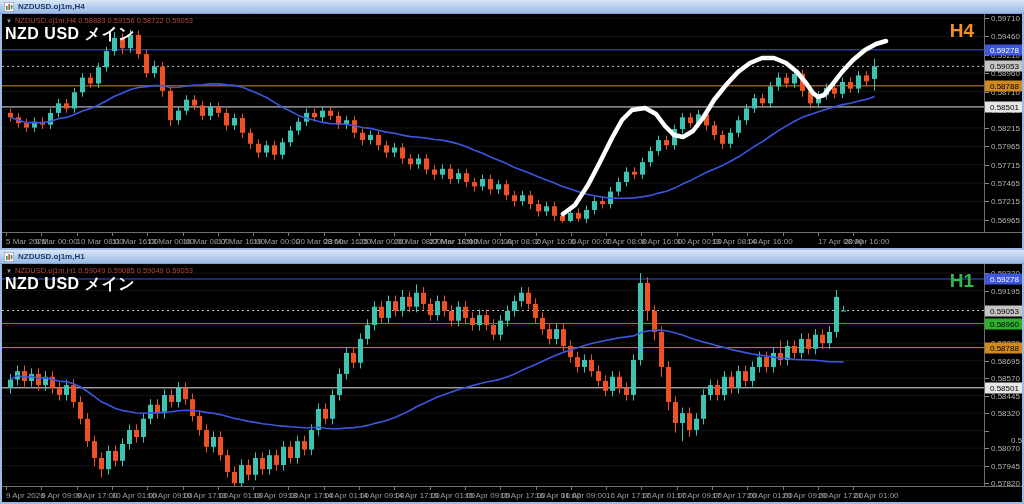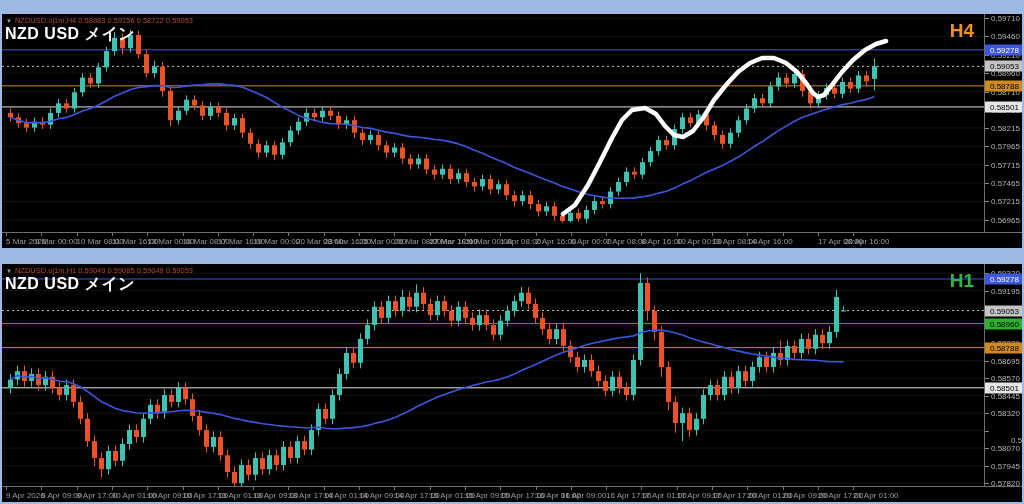--- a/index.html
+++ b/index.html
@@ -51,20 +51,29 @@
     letter-spacing:0.5px;z-index:6;white-space:nowrap;
   }
   .tf-badge{
     position:absolute;font-size:19px;font-weight:bold;z-index:6;white-space:nowrap;
   }
 </style>
 </head>
 <body>
 
 <div class="win" style="top:0;height:250px;">
+  <div class="titlebar">
+    <svg class="ticon" viewBox="0 0 10 10">
+      <rect x="0" y="0" width="10" height="10" fill="#f4f7fb" stroke="#5a7cb0" stroke-width="1"></rect>
+      <rect x="2" y="4" width="1.6" height="4" fill="#2f9e4f"></rect>
+      <rect x="4.4" y="2" width="1.6" height="6" fill="#d44a2a"></rect>
+      <rect x="6.8" y="3" width="1.6" height="4" fill="#2f9e4f"></rect>
+    </svg>
+    <span class="ttext">NZDUSD.oj1m,H4</span>
+  </div>
   <div class="chart" id="chart0" style="top:14px;height:234px;">
     <div class="info-line"><span class="drop">▼</span><span>NZDUSD.oj1m,H4  0.58883 0.59156 0.58722 0.59053</span></div>
     <div class="watermark">NZD USD メイン</div>
     <div class="tf-badge" style="right: 48px; top: 6px; color: rgb(243, 145, 25);">H4</div>
   <svg class="plot-svg" width="982" height="218" viewBox="0 0 982 218">
         <line x1="0" y1="4.043844856661408" x2="982" y2="4.043844856661408" stroke="#131313" stroke-width="1"></line>
         <line x1="0" y1="22.42495784148391" x2="982" y2="22.42495784148391" stroke="#131313" stroke-width="1"></line>
         <line x1="0" y1="40.80607082630723" x2="982" y2="40.80607082630723" stroke="#131313" stroke-width="1"></line>
         <line x1="0" y1="59.18718381112973" x2="982" y2="59.18718381112973" stroke="#131313" stroke-width="1"></line>
         <line x1="0" y1="77.56829679595305" x2="982" y2="77.56829679595305" stroke="#131313" stroke-width="1"></line>
@@ -382,20 +391,29 @@
         <div class="tlabel" style="left: 780.6px; margin-top: 14px;">16 Apr 00:00</div>
         <div class="tdash" style="left: 815.9px;"></div>
         <div class="tlabel" style="left: 815.9px;">17 Apr 08:00</div>
         <div class="tdash" style="left: 851.2px;"></div>
         <div class="tlabel" style="left: 842px;">20 Apr 16:00</div>
       </div>
     </div>
 </div>
 
 <div class="win" style="top:250px;height:254px;">
+  <div class="titlebar">
+    <svg class="ticon" viewBox="0 0 10 10">
+      <rect x="0" y="0" width="10" height="10" fill="#f4f7fb" stroke="#5a7cb0" stroke-width="1"></rect>
+      <rect x="2" y="4" width="1.6" height="4" fill="#2f9e4f"></rect>
+      <rect x="4.4" y="2" width="1.6" height="6" fill="#d44a2a"></rect>
+      <rect x="6.8" y="3" width="1.6" height="4" fill="#2f9e4f"></rect>
+    </svg>
+    <span class="ttext">NZDUSD.oj1m,H1</span>
+  </div>
   <div class="chart" id="chart1" style="top:14px;height:238px;">
     <div class="info-line"><span class="drop">▼</span><span>NZDUSD.oj1m,H1  0.59049 0.59085 0.59049 0.59053</span></div>
     <div class="watermark">NZD USD メイン</div>
     <div class="tf-badge" style="right: 48px; top: 6px; color: rgb(45, 185, 74);">H1</div>
   <svg class="plot-svg" width="982" height="222" viewBox="0 0 982 222">
         <line x1="0" y1="9.104100946372775" x2="982" y2="9.104100946372775" stroke="#131313" stroke-width="1"></line>
         <line x1="0" y1="26.611987381703596" x2="982" y2="26.611987381703596" stroke="#131313" stroke-width="1"></line>
         <line x1="0" y1="44.11987381703442" x2="982" y2="44.11987381703442" stroke="#131313" stroke-width="1"></line>
         <line x1="0" y1="61.62776025236524" x2="982" y2="61.62776025236524" stroke="#131313" stroke-width="1"></line>
         <line x1="0" y1="79.13564668769762" x2="982" y2="79.13564668769762" stroke="#131313" stroke-width="1"></line>

